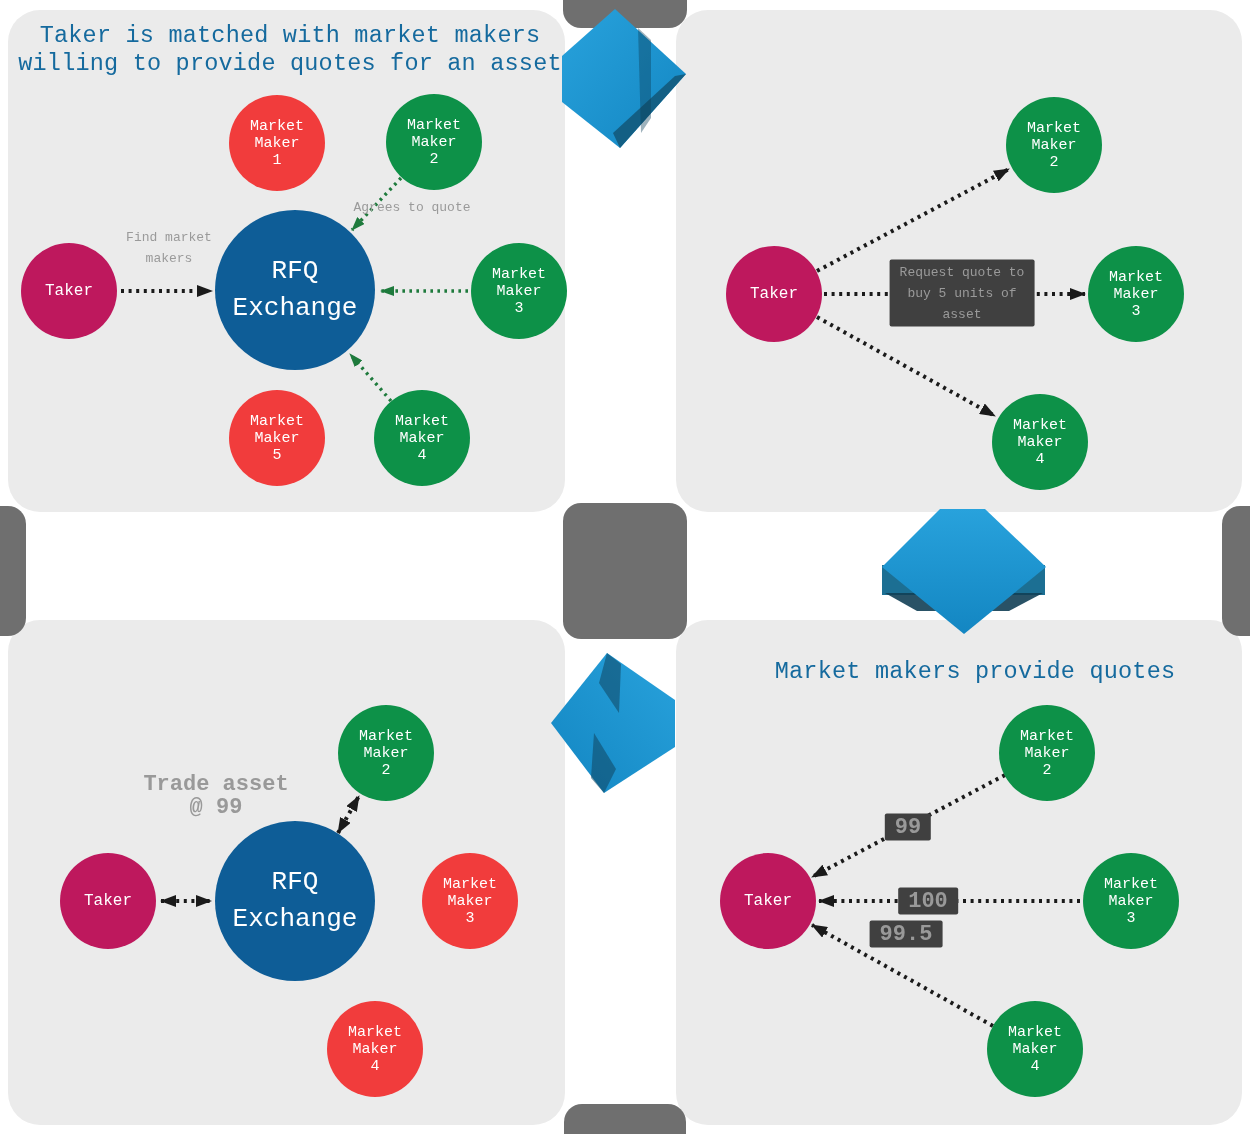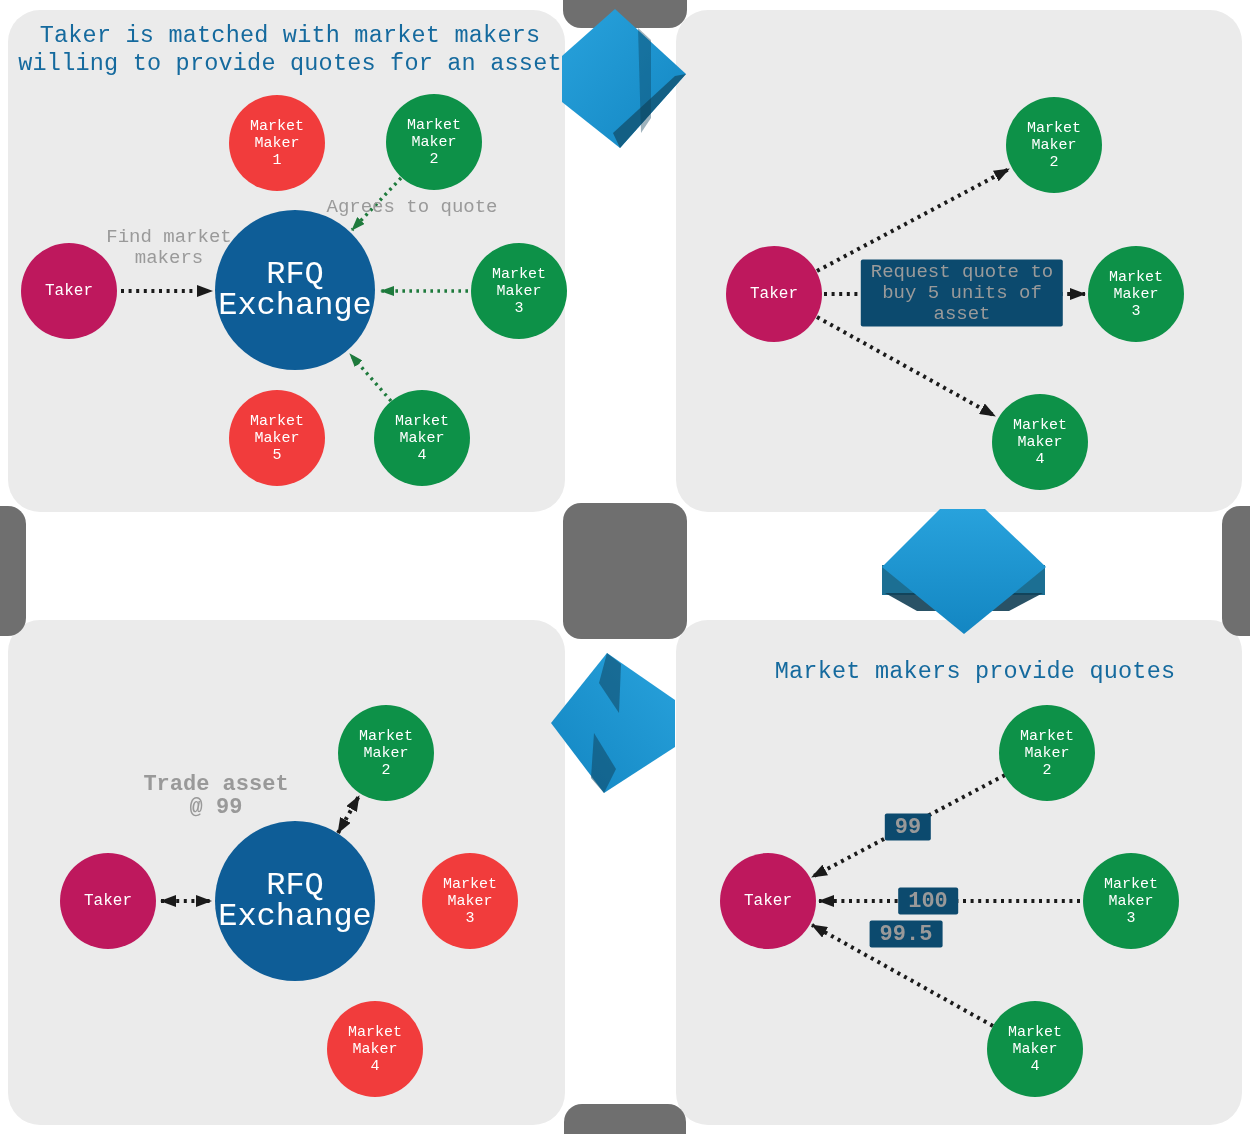--- a/index.html
+++ b/index.html
@@ -12,30 +12,30 @@
   .title{
     position:absolute;text-align:center;color:#156a9e;
     font-size:23.5px;line-height:28px;white-space:pre-line;letter-spacing:.2px;
   }
   .node{
     position:absolute;border-radius:50%;color:#ffffff;display:flex;
     align-items:center;justify-content:center;text-align:center;white-space:pre-line;
   }
   .node.mm{width:96px;height:96px;font-size:15px;line-height:17px;}
   .node.taker{width:96px;height:96px;font-size:16px;}
-  .node.rfq{width:160px;height:160px;font-size:32px;line-height:31px;}
+  .node.rfq{width:160px;height:160px;font-size:26px;line-height:37px;}
   .bg-green{background:#0d9148;}
   .bg-red{background:#f13c3c;}
   .bg-gray{background:#be185d;}
   .bg-blue{background:#0e5d97;}
   .annot{
     position:absolute;transform:translate(-50%,-50%);text-align:center;
-    color:#9a9a9a;font-size:19px;line-height:21px;white-space:pre-line;
+    color:#9a9a9a;font-size:13px;line-height:21px;white-space:pre-line;
   }
-  .annot.on-line{background:#0c4a6e;padding:2px 10px;border-radius:2px;}
+  .annot.on-line{background:#404040;padding:2px 10px;border-radius:2px;}
   .annot.bold{font-weight:bold;font-size:22px;line-height:23px;color:#999999;}
   .flow-arrow{position:absolute;}
   .connectors{position:absolute;left:0;top:0;pointer-events:none;}
 </style>
 </head>
 <body>
 
 <div class="canvas">
 
   <section class="panel" style="left:8px;top:10px;width:557px;height:502px;"></section>

